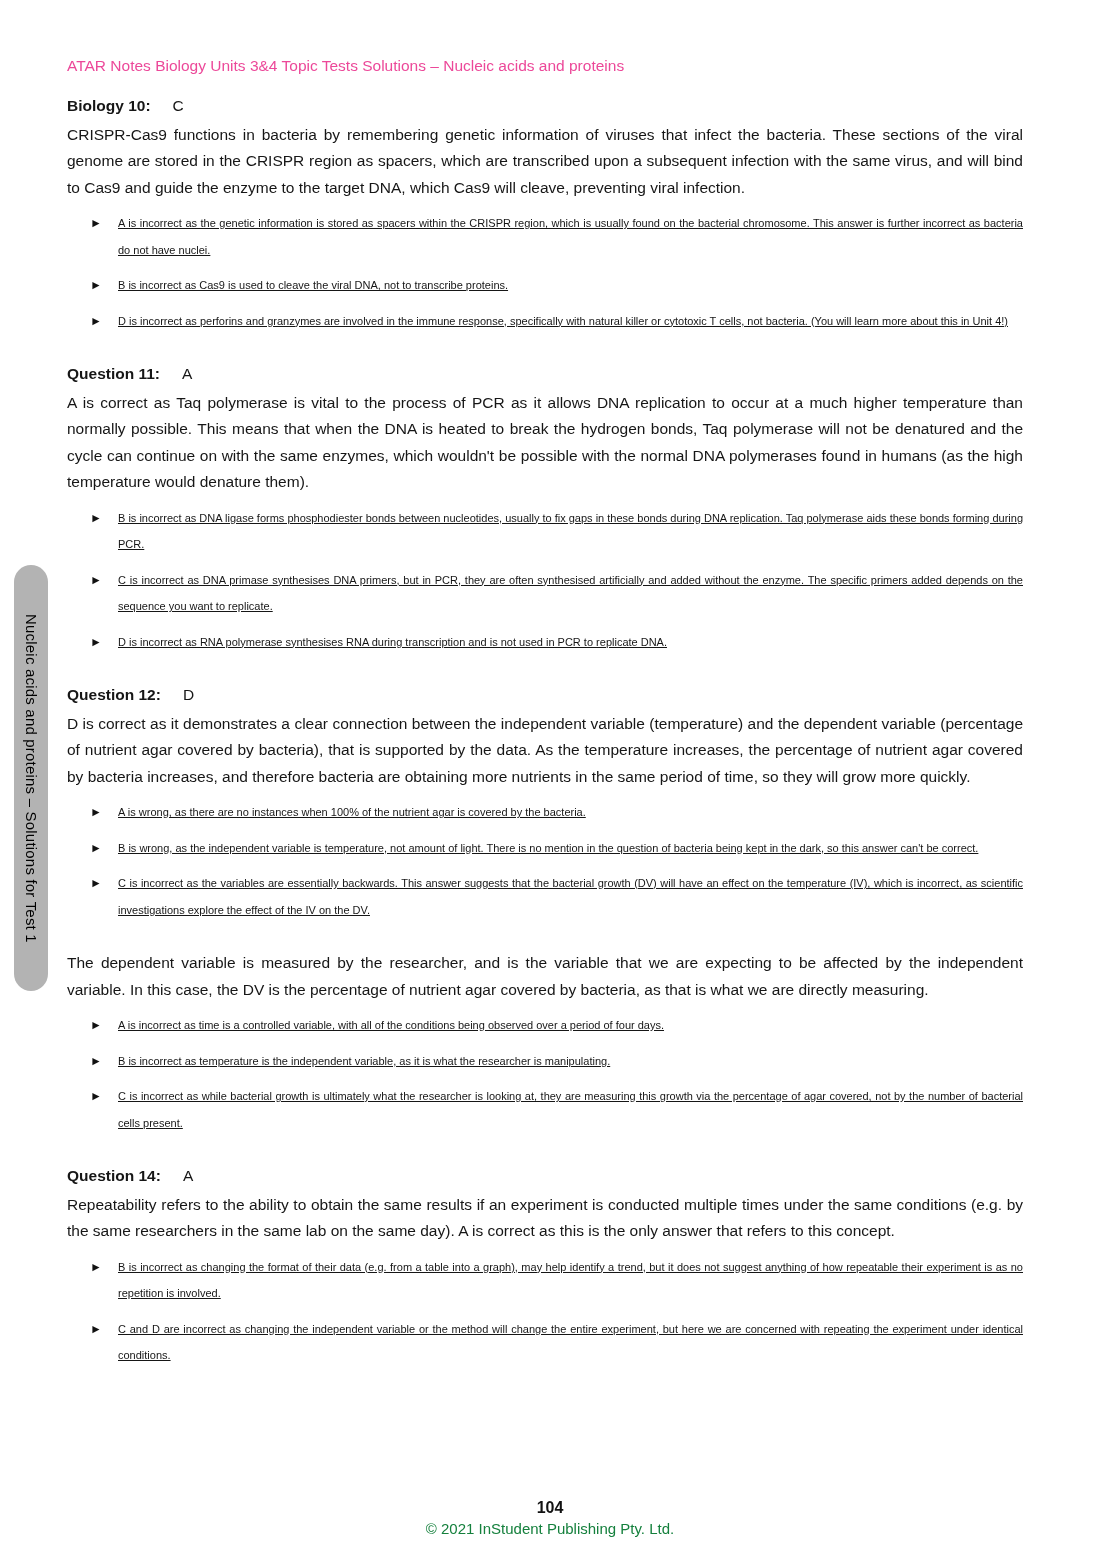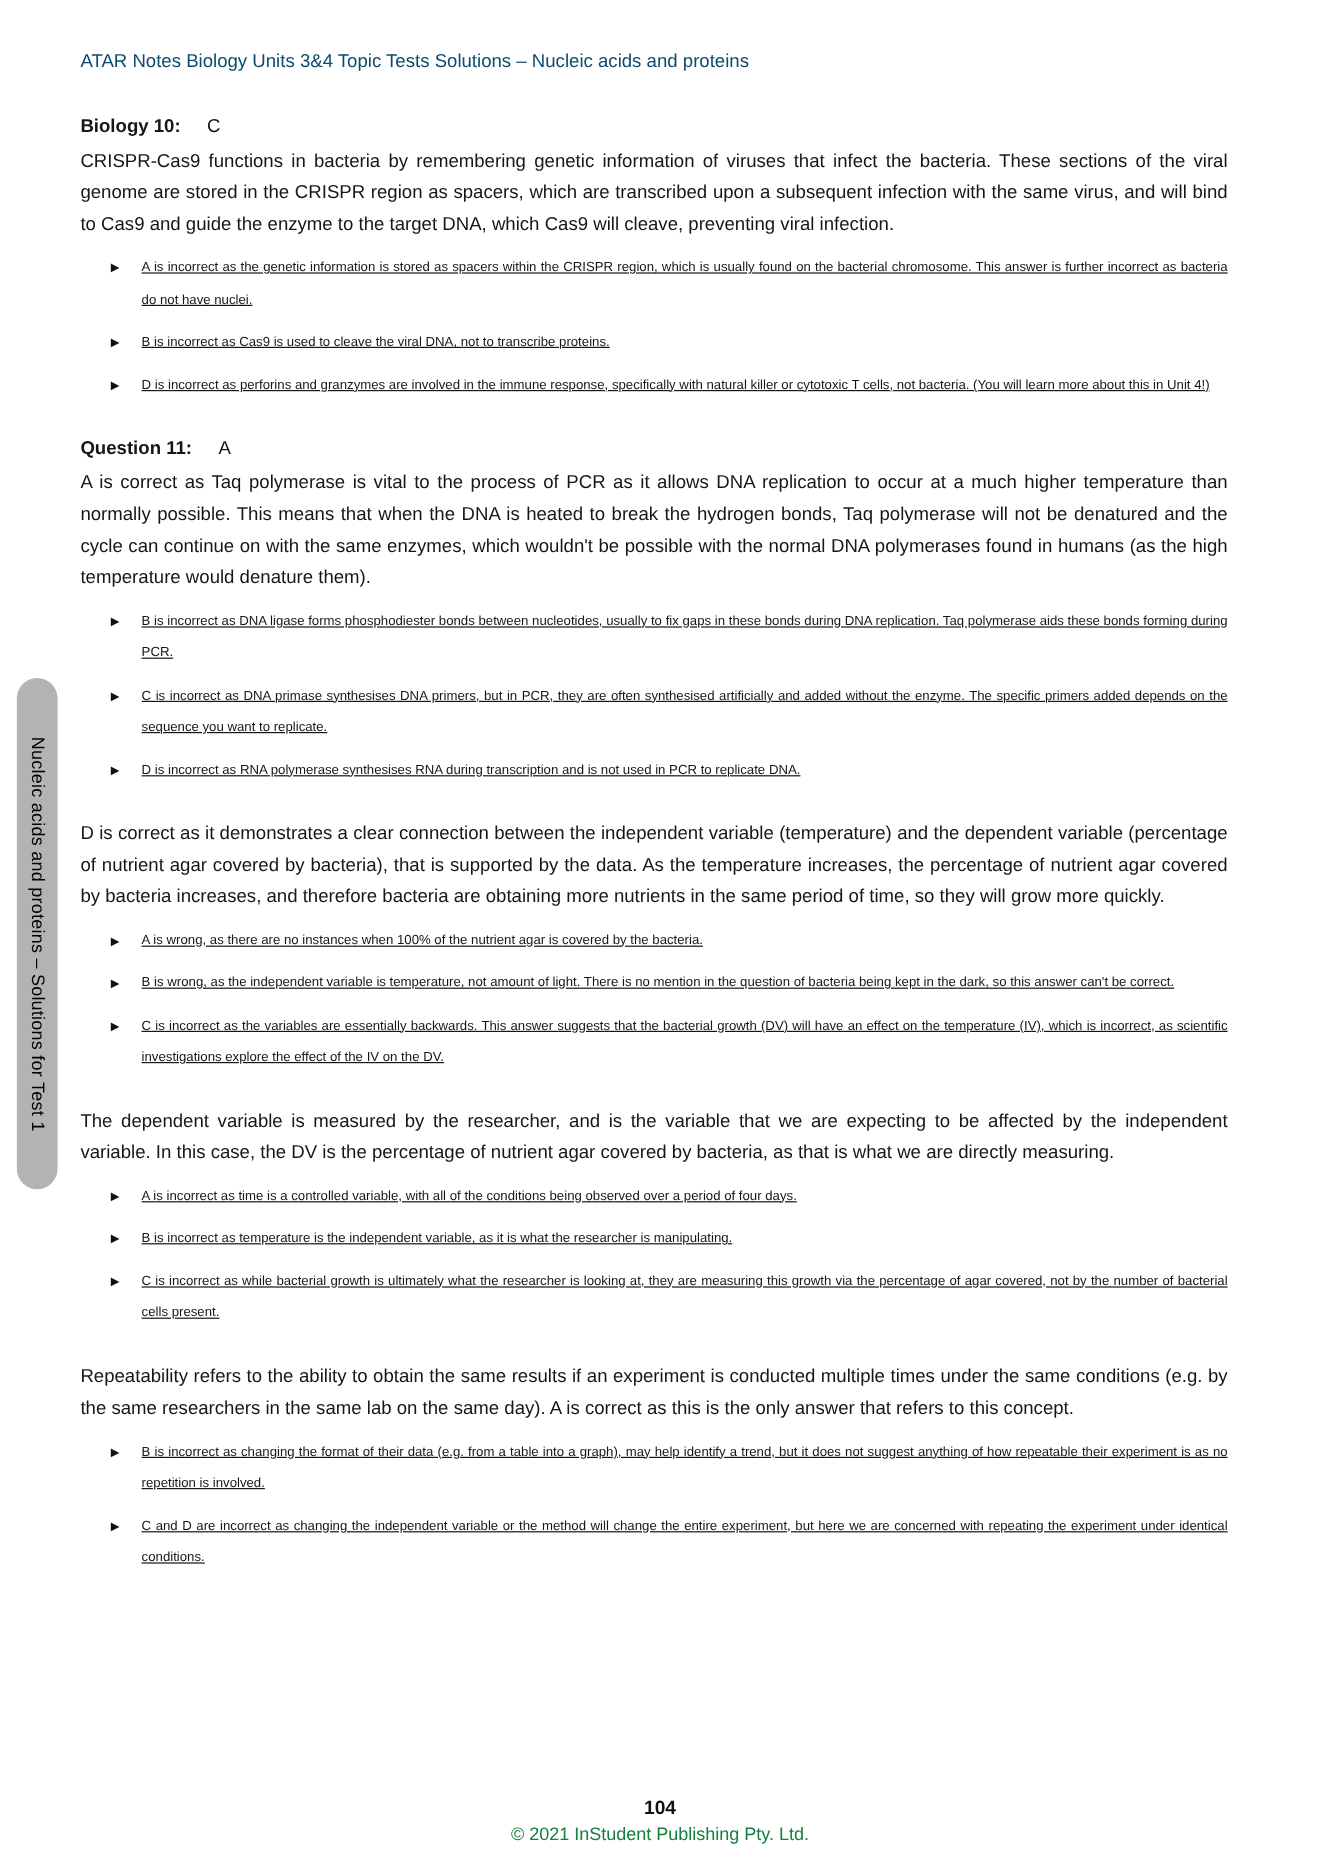--- a/index.html
+++ b/index.html
@@ -12,24 +12,24 @@
     height: 1556px;
     position: relative;
     font-family: "Liberation Sans", sans-serif;
     color: #161616;
     overflow: hidden;
   }
 
   .page-header {
     position: absolute;
     left: 67px;
-    top: 42px;
+    top: 56px;
     font-size: 15.5px;
     line-height: 20px;
-    color: #0c4a6e;
+    color: #ec4899;
     white-space: nowrap;
     text-align: right;
   }
 
   .content {
     position: absolute;
     left: 67px;
     top: 93px;
     width: 956px;
   }
@@ -151,20 +151,21 @@
           <span class="bullet-marker">►</span>
           <span class="bullet-text">C is incorrect as DNA primase synthesises DNA primers, but in PCR, they are often synthesised artificially and added without the enzyme. The specific primers added depends on the sequence you want to replicate.</span>
         </div>
         <div class="bullet">
           <span class="bullet-marker">►</span>
           <span class="bullet-text">D is incorrect as RNA polymerase synthesises RNA during transcription and is not used in PCR to replicate DNA.</span>
         </div>
       </div>
     </section>
     <section class="q-block">
+      <h2 class="q-heading"><span class="q-label">Question 12:</span><span class="q-answer">D</span></h2>
       <p class="q-body">D is correct as it demonstrates a clear connection between the independent variable (temperature) and the dependent variable (percentage of nutrient agar covered by bacteria), that is supported by the data. As the temperature increases, the percentage of nutrient agar covered by bacteria increases, and therefore bacteria are obtaining more nutrients in the same period of time, so they will grow more quickly.</p>
       <div class="bullet-list">
         <div class="bullet">
           <span class="bullet-marker">►</span>
           <span class="bullet-text">A is wrong, as there are no instances when 100% of the nutrient agar is covered by the bacteria.</span>
         </div>
         <div class="bullet">
           <span class="bullet-marker">►</span>
           <span class="bullet-text">B is wrong, as the independent variable is temperature, not amount of light. There is no mention in the question of bacteria being kept in the dark, so this answer can't be correct.</span>
         </div>
@@ -185,20 +186,21 @@
           <span class="bullet-marker">►</span>
           <span class="bullet-text">B is incorrect as temperature is the independent variable, as it is what the researcher is manipulating.</span>
         </div>
         <div class="bullet">
           <span class="bullet-marker">►</span>
           <span class="bullet-text">C is incorrect as while bacterial growth is ultimately what the researcher is looking at, they are measuring this growth via the percentage of agar covered, not by the number of bacterial cells present.</span>
         </div>
       </div>
     </section>
     <section class="q-block">
+      <h2 class="q-heading"><span class="q-label">Question 14:</span><span class="q-answer">A</span></h2>
       <p class="q-body">Repeatability refers to the ability to obtain the same results if an experiment is conducted multiple times under the same conditions (e.g. by the same researchers in the same lab on the same day). A is correct as this is the only answer that refers to this concept.</p>
       <div class="bullet-list">
         <div class="bullet">
           <span class="bullet-marker">►</span>
           <span class="bullet-text">B is incorrect as changing the format of their data (e.g. from a table into a graph), may help identify a trend, but it does not suggest anything of how repeatable their experiment is as no repetition is involved.</span>
         </div>
         <div class="bullet">
           <span class="bullet-marker">►</span>
           <span class="bullet-text">C and D are incorrect as changing the independent variable or the method will change the entire experiment, but here we are concerned with repeating the experiment under identical conditions.</span>
         </div>

